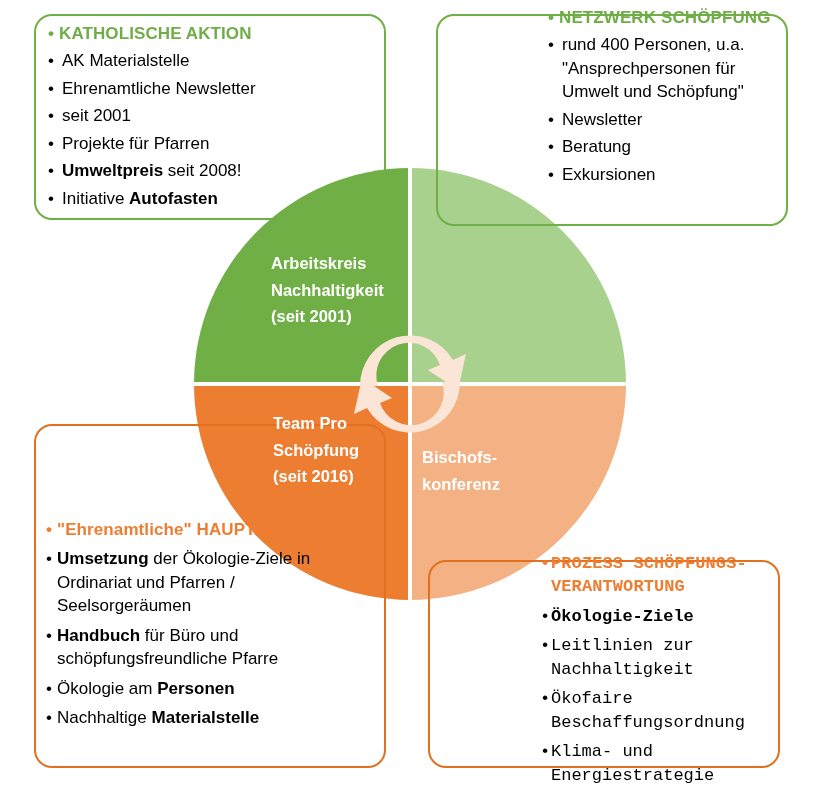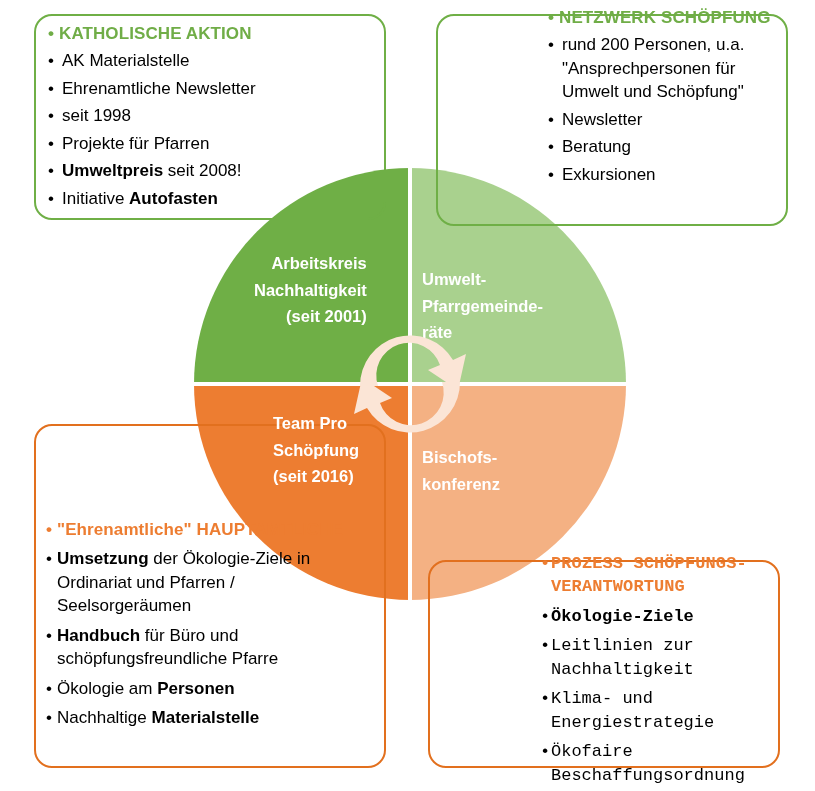--- a/index.html
+++ b/index.html
@@ -59,21 +59,21 @@
   
   .qlabel {
     position: absolute;
     color: #ffffff;
     font-weight: bold;
     font-size: 16.5px;
     line-height: 1.62;
     z-index: 5;
     white-space: nowrap;
   }
-  .qlabel-tl { left: 60px;  top: 82px; text-align: right;  }
+  .qlabel-tl { left: 77px;  top: 82px;  }
   .qlabel-tr { left: 228px; top: 98px;  }
   .qlabel-bl { left: 79px;  top: 242px; }
   .qlabel-br { left: 228px; top: 276px; }
 
   
   .arrows {
     position: absolute;
     left: 148px;
     top: 146px;
     width: 136px;
@@ -156,25 +156,20 @@
         <div class="fill"></div>
       </div>
 
     <div class="div-v"></div>
     <div class="div-h"></div>
 
     <div class="qlabel qlabel-tl">
       <div>Arbeitskreis</div>
       <div>Nachhaltigkeit</div>
       <div>(seit 2001)</div>
-    </div>
-    <div class="qlabel qlabel-tr">
-      <div>Umwelt-</div>
-      <div>Pfarrgemeinde-</div>
-      <div>räte</div>
     </div>
     <div class="qlabel qlabel-bl">
       <div>Team Pro</div>
       <div>Schöpfung</div>
       <div>(seit 2016)</div>
     </div>
     <div class="qlabel qlabel-br">
       <div>Bischofs-</div>
       <div>konferenz</div>
     </div>
@@ -210,31 +205,31 @@
   <div class="box box-green box-tl"></div>
   <div class="box box-green box-tr"></div>
   <div class="box box-orange box-bl"></div>
   <div class="box box-orange box-br"></div>
 
   <div class="box-inner txt-tl">
     <ul class="bl-list sp">
       <li class="hdr green tight">KATHOLISCHE AKTION</li>
       <li>AK Materialstelle</li>
       <li>Ehrenamtliche Newsletter</li>
-      <li>seit 1998</li>
+      <li>seit 2001</li>
       <li>Projekte für Pfarren</li>
       <li><b>Umweltpreis</b> seit 2008!</li>
       <li>Initiative <b>Autofasten</b></li>
     </ul>
   </div>
 
   <div class="box-inner txt-tr">
     <ul class="bl-list sp">
       <li class="hdr green tight">NETZWERK SCHÖPFUNG</li>
-      <li>rund 200 Personen, u.a. "Ansprechpersonen für Umwelt und Schöpfung"</li>
+      <li>rund 400 Personen, u.a. "Ansprechpersonen für Umwelt und Schöpfung"</li>
       <li>Newsletter</li>
       <li>Beratung</li>
       <li>Exkursionen</li>
     </ul>
   </div>
 
   <div class="box-inner txt-bl">
     <ul class="bl-list sp2">
       <li class="hdr orange tight">"Ehrenamtliche" HAUPTAMTLICHE</li>
       <li class="tight"><b>Umsetzung</b> der Ökologie-Ziele in Ordinariat und Pfarren / Seelsorgeräumen</li>
@@ -242,18 +237,18 @@
       <li class="tight">Ökologie am <b>Personen</b></li>
       <li class="tight">Nachhaltige <b>Materialstelle</b></li>
     </ul>
   </div>
 
   <div class="box-inner txt-br">
     <ul class="bl-list sp2">
       <li class="hdr orange tight">PROZESS SCHÖPFUNGS-VERANTWORTUNG</li>
       <li class="tight"><b>Ökologie-Ziele</b></li>
       <li class="tight">Leitlinien zur Nachhaltigkeit</li>
+      <li class="tight">Ökofaire Beschaffungsordnung</li>
       <li class="tight">Klima- und Energiestrategie</li>
-      <li class="tight">Ökofaire Beschaffungsordnung</li>
     </ul>
   </div>
 
 </div>
 
 </body></html>

